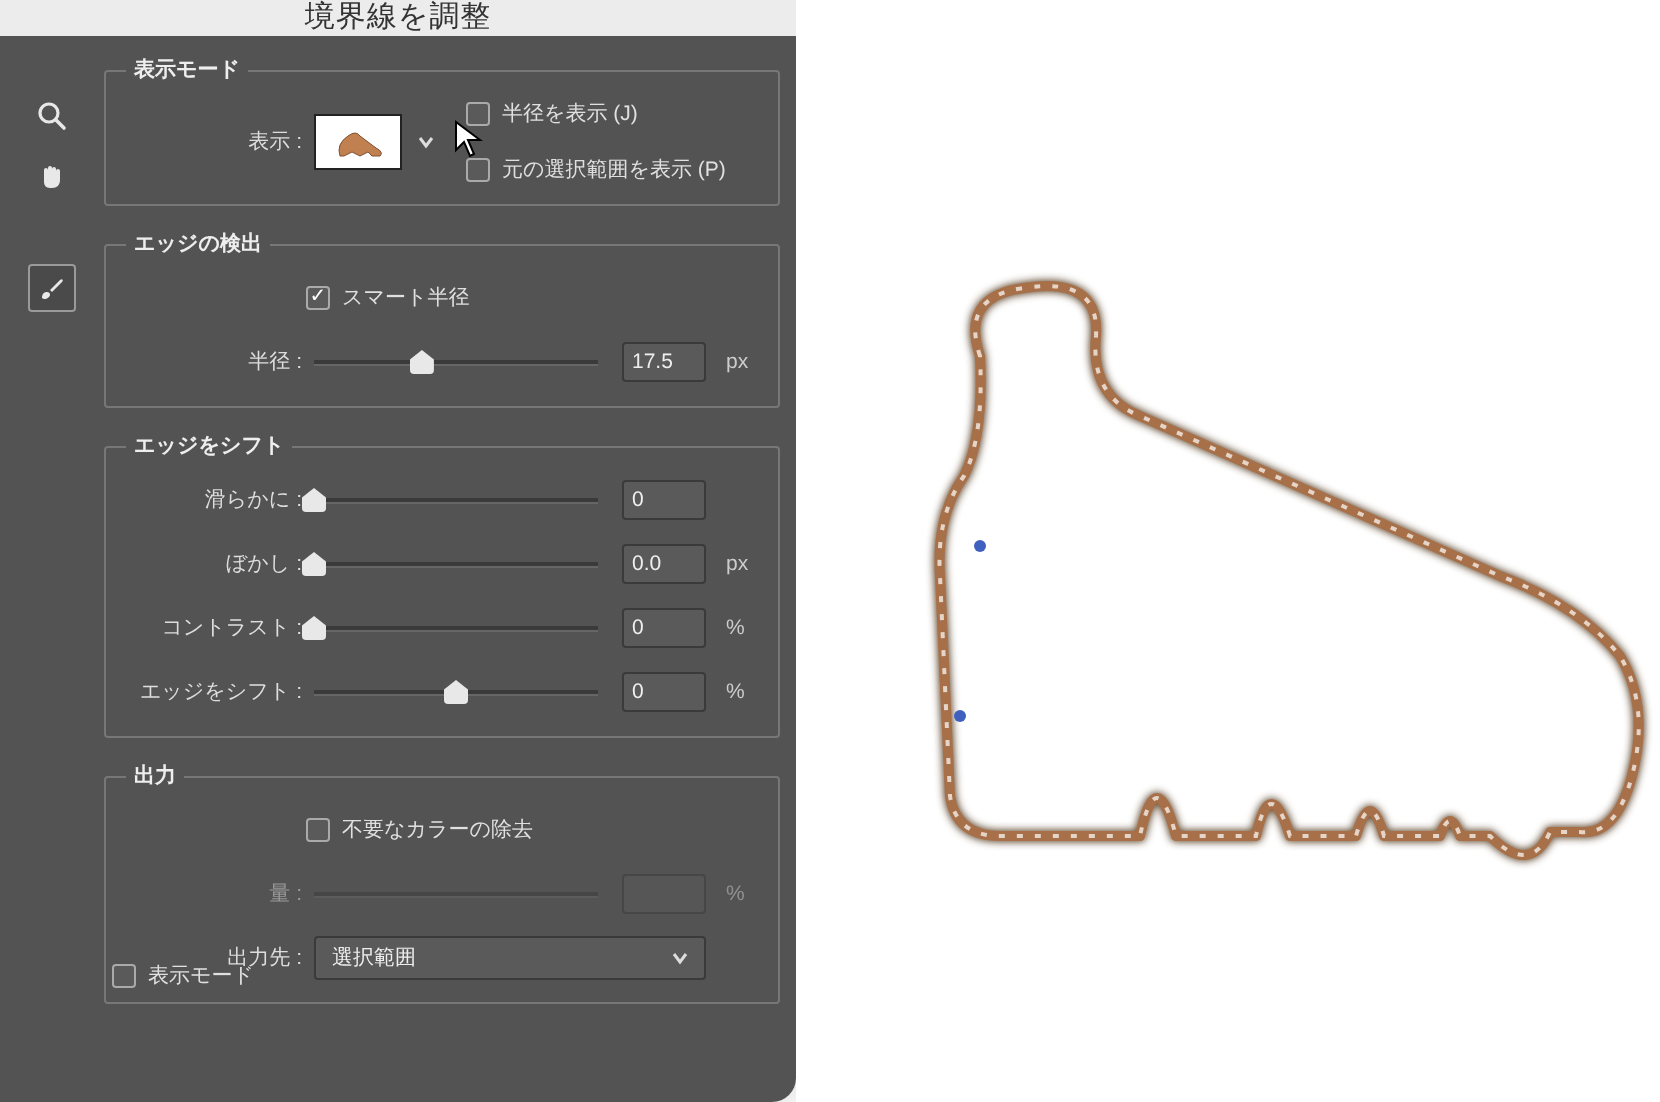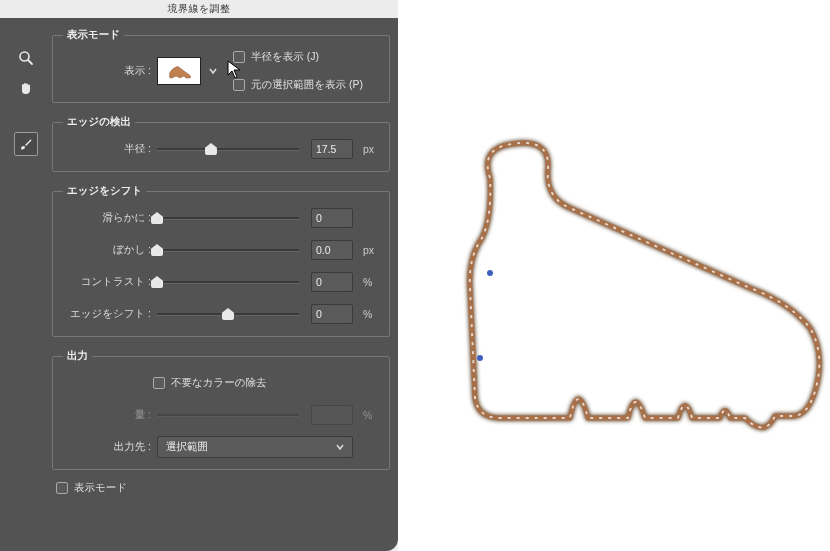--- a/index.html
+++ b/index.html
@@ -3,21 +3,21 @@
 <meta charset="utf-8">
 <style>
   * { box-sizing: border-box; margin: 0; padding: 0; font-family: -apple-system, "Hiragino Sans", sans-serif; }
   body { width: 830px; height: 551px; background: #fff; position: relative; overflow: hidden; }
   .panel {
     position: absolute; left: 0; top: 0; width: 398px; height: 551px;
     background: #535353; color: #e6e6e6; font-size: 11px;
     box-shadow: 6px 0 20px rgba(0,0,0,0.15);
     border-radius: 0 12px 12px 0;
   }
-  .title-bar { height: 18px; background: #ececec; color: #333; text-align: center; font-size: 10px; line-height: 18px; letter-spacing: 0.5px; }
+  .title-bar { height: 18px; background: #ececec; color: #333; text-align: center; font-size: 15px; line-height: 18px; letter-spacing: 0.5px; }
   .tool-col { position: absolute; left: 6px; top: 40px; width: 40px; }
   .tool-btn { width: 24px; height: 24px; margin: 6px auto; display: flex; align-items: center; justify-content: center; border-radius: 3px; }
   .brush-box { position: absolute; left: 14px; top: 132px; width: 24px; height: 24px; border: 1px solid #9a9a9a; border-radius: 2px; display:flex;align-items:center;justify-content:center; background:#4a4a4a; }
   .content { position: absolute; left: 52px; top: 22px; right: 8px; bottom: 46px; }
   fieldset { border: 1px solid #777; border-radius: 2px; margin: 6px 0 12px 0; padding: 8px 10px 10px 10px; position: relative; }
   legend { font-size: 10.5px; font-weight: 600; color: #eee; padding: 0 4px; }
   .row { display: flex; align-items: center; gap: 6px; min-height: 24px; }
   .row + .row { margin-top: 8px; }
   .label { width: 88px; text-align: right; color: #ddd; font-size: 10.5px; }
   .swatch { width: 44px; height: 28px; background: #fff; border: 1px solid #222; position: relative; }
@@ -88,20 +88,24 @@
           <div class="row" style="min-height:14px">
             <span class="checkbox"></span>
             <span class="clabel">元の選択範囲を表示 (P)</span>
           </div>
         </div>
       </div>
     </fieldset>
 
     <fieldset>
       <legend>エッジの検出</legend>
+      <div class="row" style="justify-content:flex-start;padding-left:90px;">
+        <span class="checkbox checked"></span>
+        <span class="clabel">スマート半径</span>
+      </div>
       <div class="row">
         <span class="label">半径 :</span>
         <div class="slider-track">
             <span class="thumb" style="left:38%"></span>
           </div>
         <span class="numbox">17.5</span>
         <span class="unit">px</span>
       </div>
     </fieldset>
 

